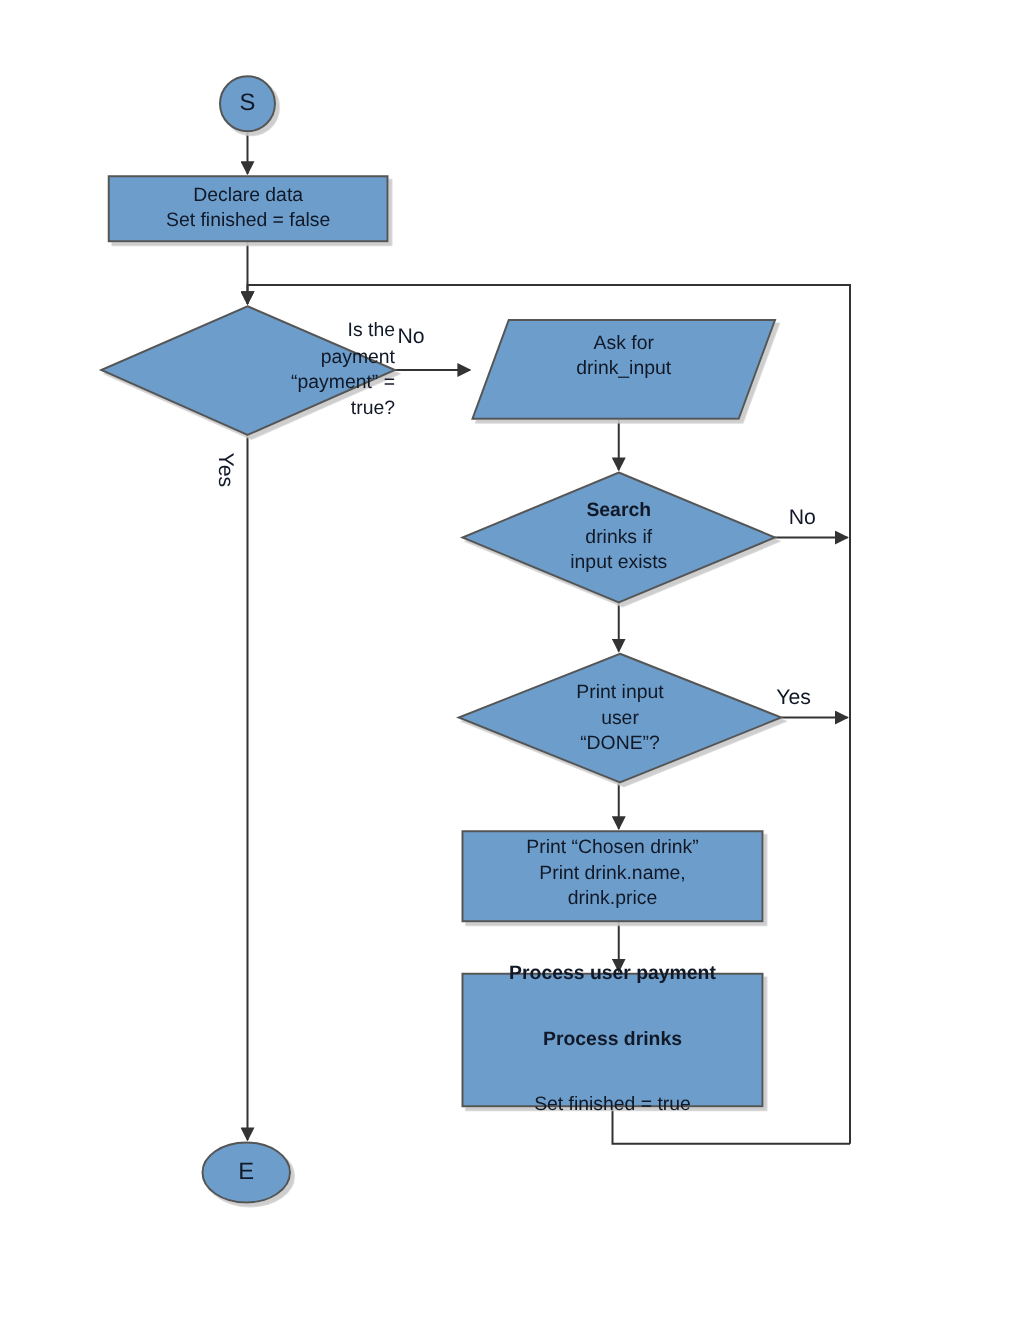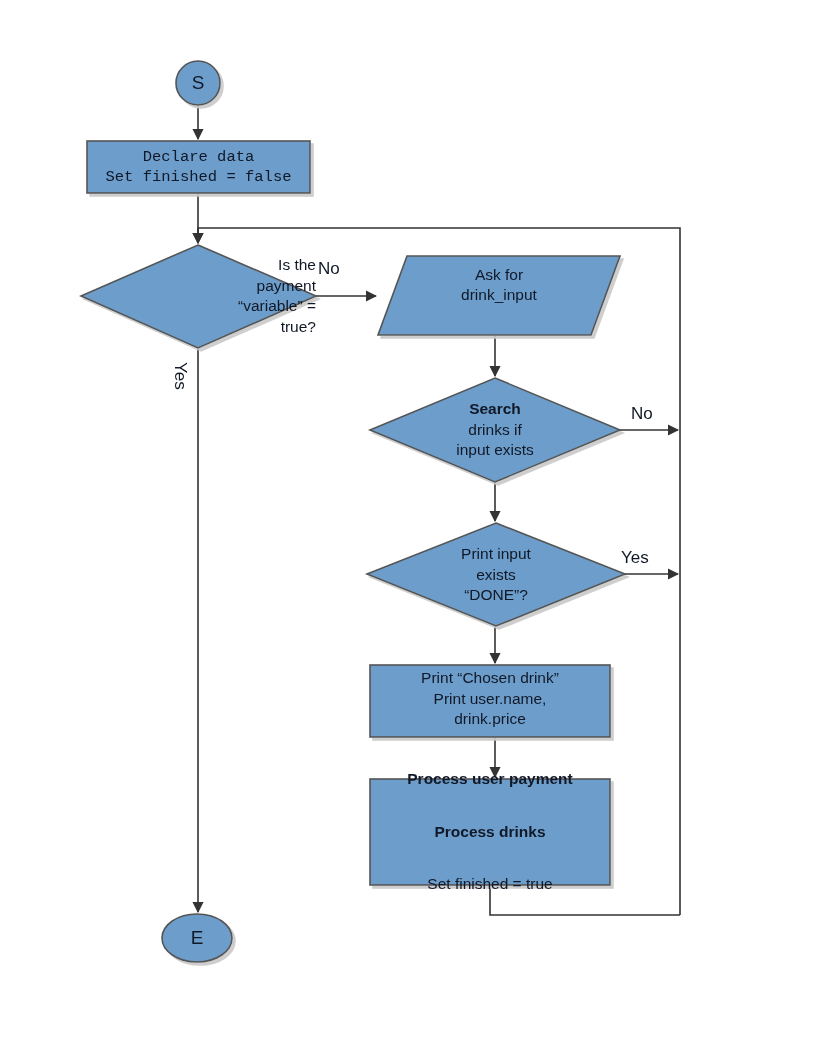--- a/index.html
+++ b/index.html
@@ -116,52 +116,52 @@
 
     <rect x="370" y="779" width="240" height="106" fill="#6d9ecb" stroke="#555555" stroke-width="1.6" filter="url(#shadow)"></rect>
 
     <ellipse cx="197" cy="938" rx="35" ry="24" fill="#6d9ecb" stroke="#555555" stroke-width="1.6" filter="url(#shadow)"></ellipse>
   </svg>
 
   <div class="node-text terminal-text" style="left:176px; top:61px; width:44px; height:44px;">
     <span class="ln">S</span>
   </div>
 
-  <div class="node-text" style="left:87px; top:141px; width:223px; height:52px;font-family:Liberation Mono, monospace;">
+  <div class="node-text" style="left:87px; top:141px; width:223px; height:52px;">
     <span class="ln">Declare data</span>
     <span class="ln">Set finished = false</span>
   </div>
 
   <div class="node-text" style="left:81px; top:246px; width:235px; height:100px;align-items:flex-end;">
     <span class="ln">Is the</span>
     <span class="ln">payment</span>
-    <span class="ln">“variable” =</span>
+    <span class="ln">“payment” =</span>
     <span class="ln">true?</span>
   </div>
 
   <div class="node-text" style="left:378px; top:256px; width:242px; height:58px;">
     <span class="ln">Ask for</span>
     <span class="ln">drink_input</span>
   </div>
 
   <div class="node-text" style="left:370px; top:379px; width:250px; height:102px;">
     <span class="ln bold">Search</span>
     <span class="ln">drinks if</span>
     <span class="ln">input exists</span>
   </div>
 
   <div class="node-text" style="left:367px; top:524px; width:258px; height:102px;">
     <span class="ln">Print input</span>
-    <span class="ln">exists</span>
+    <span class="ln">user</span>
     <span class="ln">“DONE”?</span>
   </div>
 
   <div class="node-text" style="left:370px; top:665px; width:240px; height:68px;">
     <span class="ln">Print “Chosen drink”</span>
-    <span class="ln">Print user.name,</span>
+    <span class="ln">Print drink.name,</span>
     <span class="ln">drink.price</span>
   </div>
 
   <div class="node-text" style="left:370px; top:779px; width:240px; height:106px;gap:32px;">
     <span class="ln bold">Process user payment</span>
     <span class="ln bold">Process drinks</span>
     <span class="ln">Set finished = true</span>
   </div>
 
   <div class="node-text terminal-text" style="left:162px; top:914px; width:70px; height:48px;">

